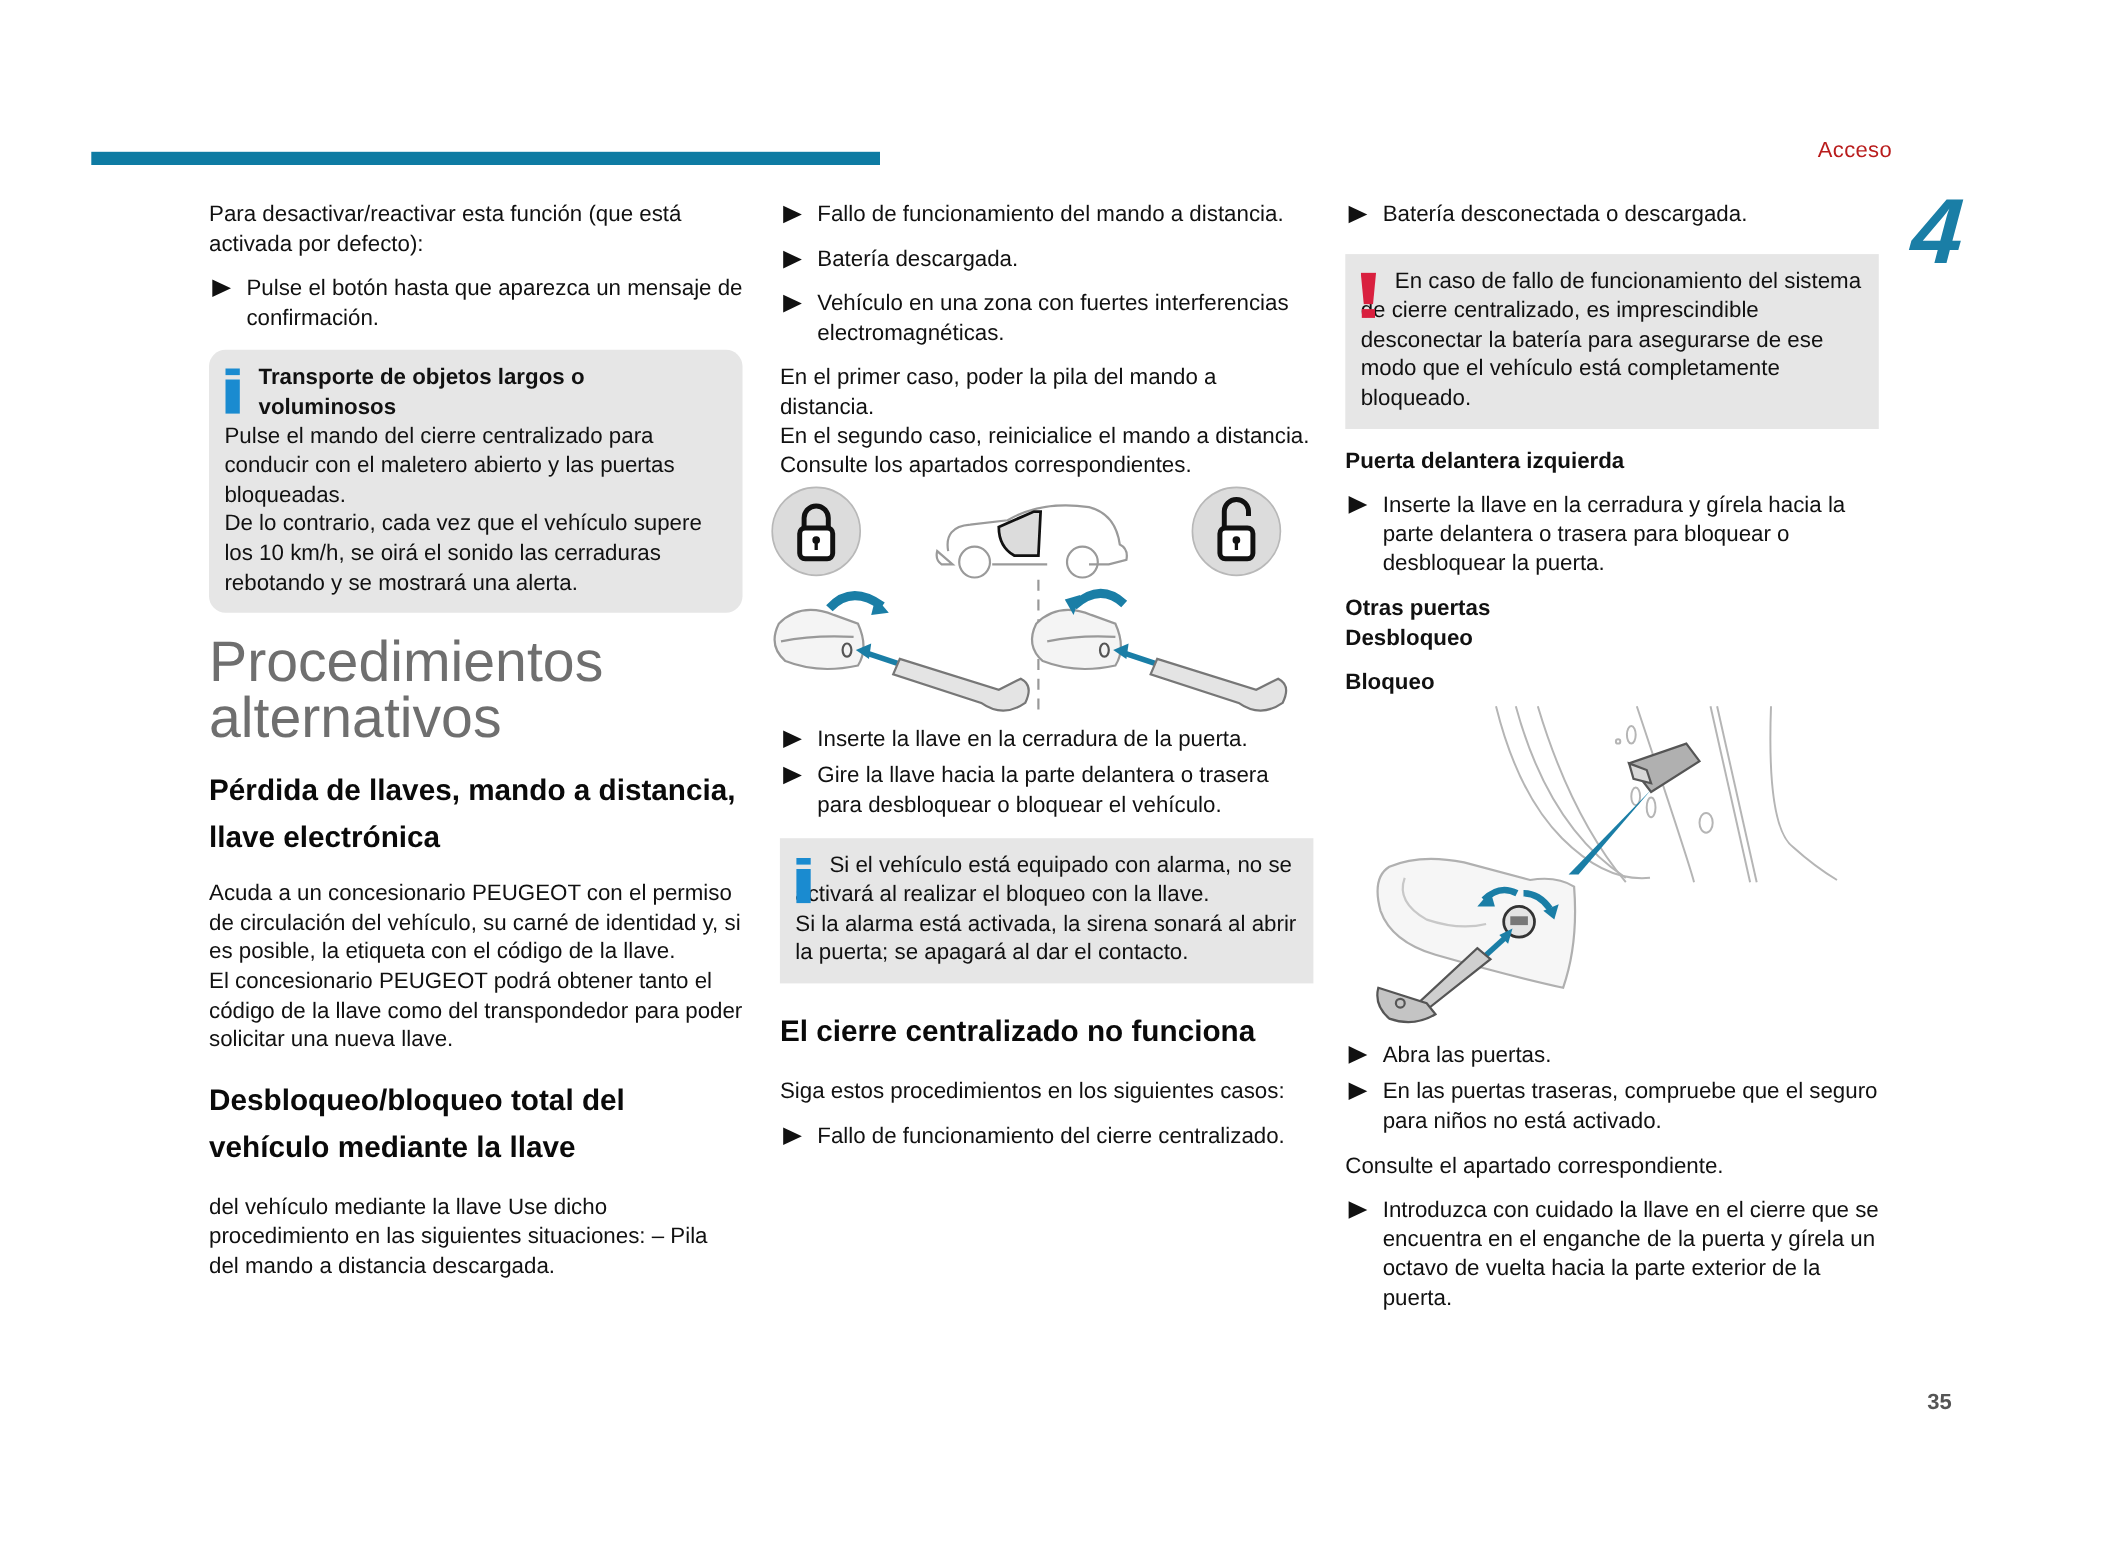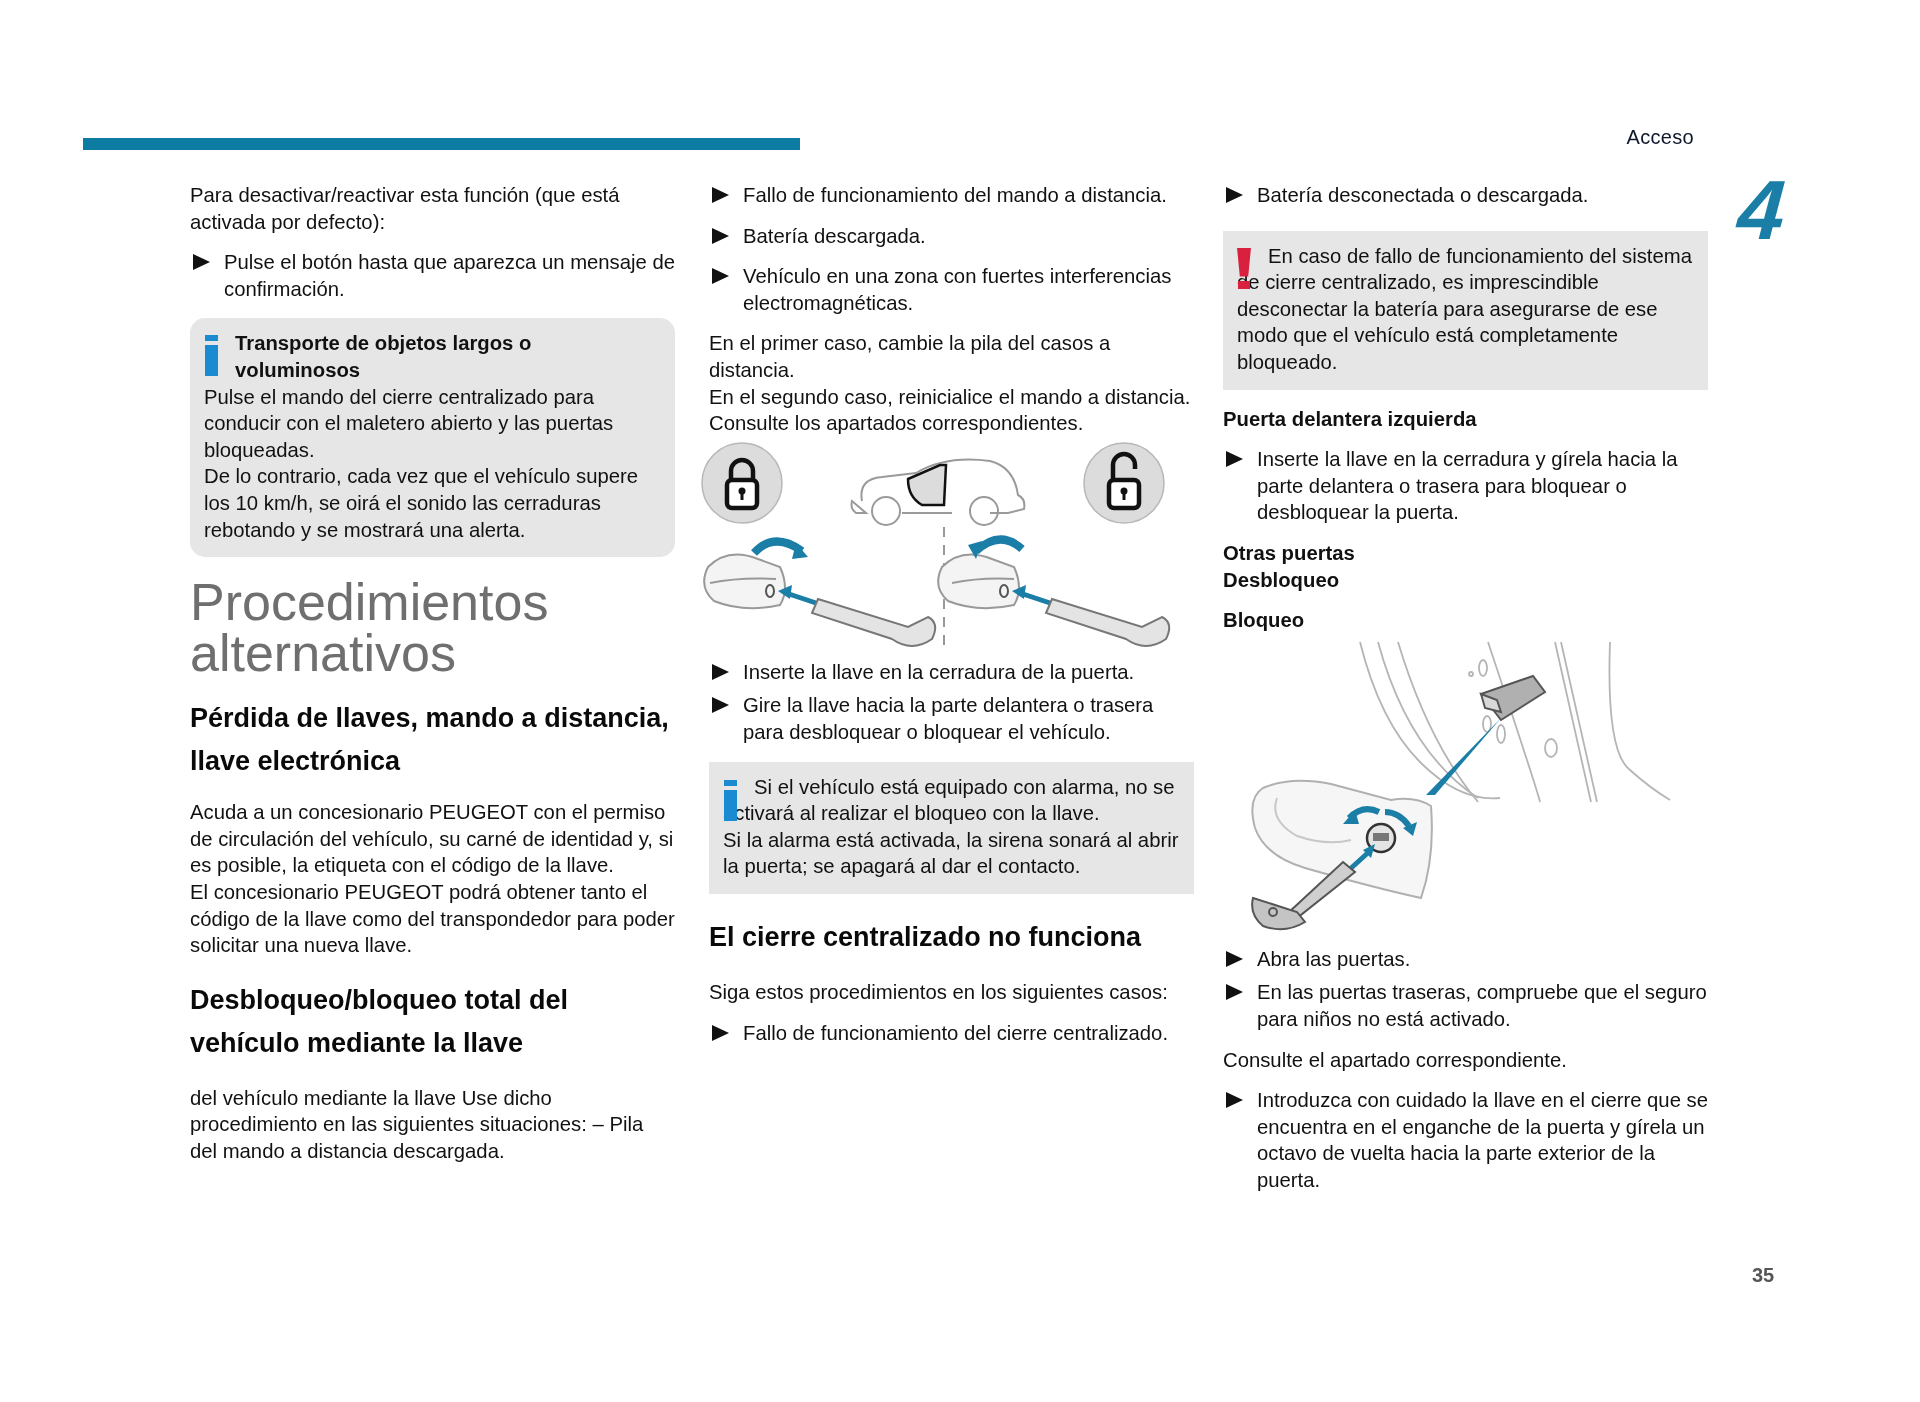--- a/index.html
+++ b/index.html
@@ -3,21 +3,21 @@
 <meta charset="utf-8">
 <style>
   html, body { margin:0; padding:0; }
   body {
     width:1920px; height:1402px; position:relative; overflow:hidden;
     background:#ffffff; color:#111111;
     font-family:"Liberation Sans", sans-serif;
   }
   .abs { position:absolute; }
   .topbar { left:83px; top:138px; width:717px; height:12px; background:#0e7ba3; }
-  .section-label { top:126px; right:226px; font-size:20px; color:#0f172a; letter-spacing:0.3px; }
+  .section-label { top:126px; right:200px; font-size:20px; color:#b91c1c; letter-spacing:0.3px; }
   .chapter-num { left:1738px; top:168px; font-size:84px; font-weight:bold; color:#1a7ea6; line-height:1; font-style:italic; transform:skewX(-4deg); }
   .page-num { left:1752px; top:1264px; font-size:20px; font-weight:bold; color:#555555; }
 
   .col { position:absolute; width:485px; font-size:20.3px; line-height:26.6px; }
   .col-left { left:190px; top:182px; }
   .col-mid  { left:709px; top:182px; }
   .col-right{ left:1223px; top:182px; }
 
   p { margin:0; }
   .para { margin:0 0 14px 0; }
@@ -85,21 +85,21 @@
     <span>Fallo de funcionamiento del mando a distancia.</span>
   </div>
   <div class="bullet">
     <span class="arrow"></span>
     <span>Batería descargada.</span>
   </div>
   <div class="bullet">
     <span class="arrow"></span>
     <span>Vehículo en una zona con fuertes interferencias electromagnéticas.</span>
   </div>
-  <p>En el primer caso, cambie la pila del casos a distancia.</p>
+  <p>En el primer caso, poder la pila del mando a distancia.</p>
   <p>En el segundo caso, reinicialice el mando a distancia.</p>
   <p>Consulte los apartados correspondientes.</p>
 
   <div class="illus" style="height:212px;margin:4px 0 6px -9px;">
     <svg width="480" height="212" viewBox="0 0 480 212">
 
       <g>
         <circle cx="42" cy="42" r="40" fill="#dcdcdc" stroke="#b8b8b8" stroke-width="1.5"></circle>
         <path d="M31 40 V30 a11 11 0 0 1 22 0 V40" fill="none" stroke="#111" stroke-width="4.5"></path>
         <rect x="27" y="39" width="30" height="28" rx="5" fill="#fff" stroke="#111" stroke-width="4.5"></rect>

